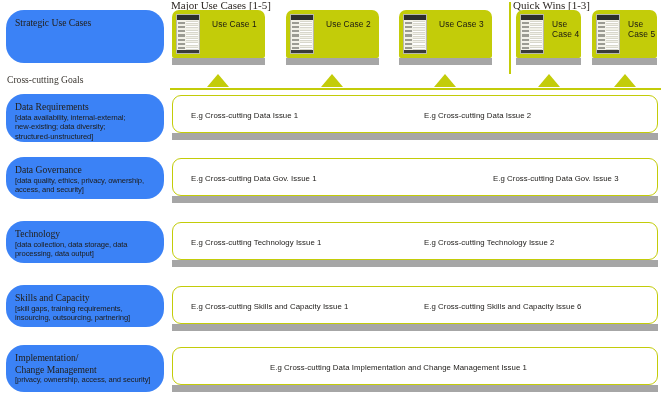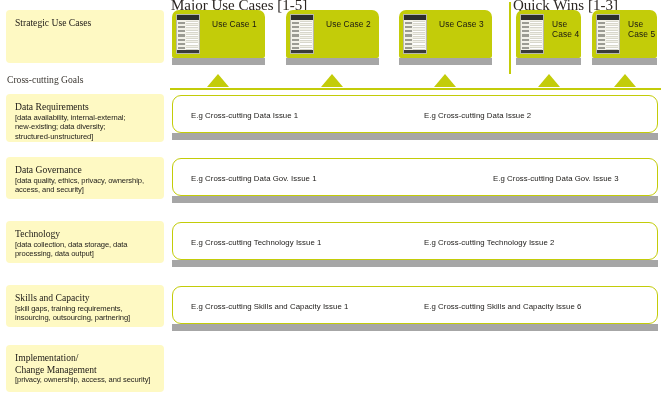--- a/index.html
+++ b/index.html
@@ -22,30 +22,30 @@
     width: 661px;
     height: 400px;
   }
 
   
   .abs { position: absolute; }
 
   
   .col-caption {
     font-family: "Liberation Serif", serif;
-    font-size: 15px;
+    font-size: 11px;
     color: #2b2622;
     white-space: nowrap;
     line-height: 11px;
   }
 
   
   .left-label-box {
-    background: #fef9c3;
-    border-radius: 4px;
+    background: #3b82f6;
+    border-radius: 18px;
     box-sizing: border-box;
     padding: 7px 9px 6px 9px;
   }
   .ll-title {
     font-family: "Liberation Serif", serif;
     font-size: 9.6px;
     line-height: 11.5px;
     color: #23201c;
     white-space: pre-line;
   }
@@ -470,14 +470,19 @@
     <div class="issue-text" style="left:252px; top:16px;">E.g Cross-cutting Technology Issue 2</div>
   </div>
 
   <div class="issue-row" style="left:172px; top:286px; width:486px; height:48px;">
     <div class="issue-box" style="height:38px;"></div>
     <div class="issue-shadow" style="top:38px;"></div>
     <div class="issue-text" style="left:19px; top:16px;">E.g Cross-cutting Skills and Capacity Issue 1</div>
     <div class="issue-text" style="left:252px; top:16px;">E.g Cross-cutting Skills and Capacity Issue 6</div>
   </div>
 
+  <div class="issue-row" style="left:172px; top:347px; width:486px; height:48px;">
+    <div class="issue-box" style="height:38px;"></div>
+    <div class="issue-shadow" style="top:38px;"></div>
+    <div class="issue-text" style="left:98px; top:16px;">E.g Cross-cutting Data Implementation and Change Management Issue 1</div>
+  </div>
 
 </div>
 
 </body></html>

